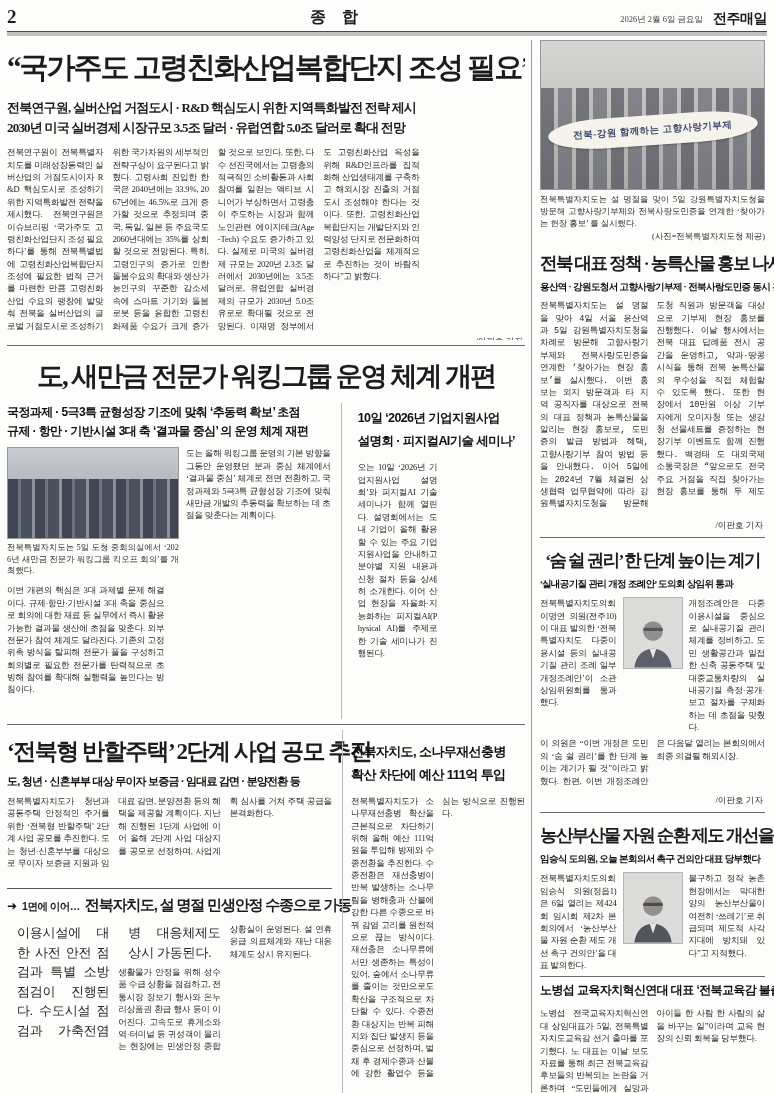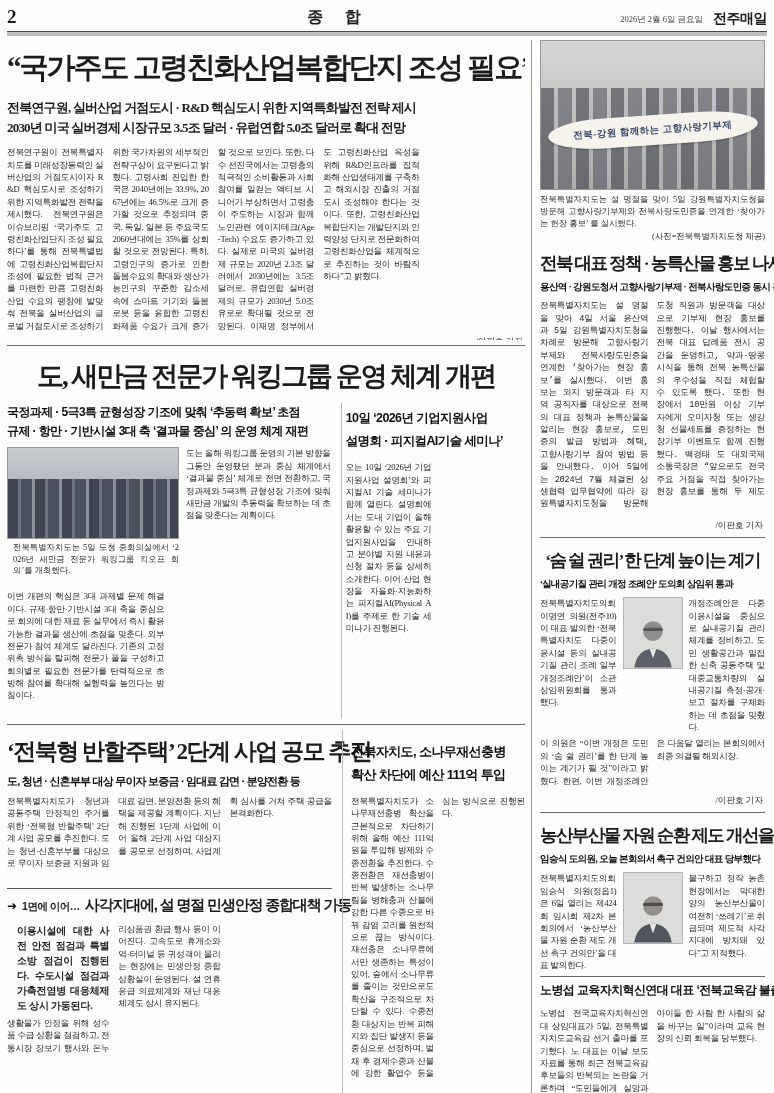--- a/index.html
+++ b/index.html
@@ -5,21 +5,21 @@
   * { margin:0; padding:0; box-sizing:border-box; }
   html,body { background:#e8e8e4; }
   .page {
     width:774px; height:1093px; background:#fdfdfb; margin:0 auto;
     padding:4px 7px 0 7px; overflow:hidden; position:relative;
     font-family:"Liberation Serif","DejaVu Serif",serif; color:#1c1c1c;
   }
   
   .masthead { display:flex; align-items:flex-end; height:24px; }
   .page-num { font-size:19px; font-weight:bold; width:120px; }
-  .section-name { flex:1; text-align:center; font-size:16px; font-weight:bold; letter-spacing:6px; font-family:Liberation Mono, monospace; }
+  .section-name { flex:1; text-align:center; font-size:16px; font-weight:bold; letter-spacing:6px; font-family:Liberation Serif, serif; }
   .mast-right { width:220px; text-align:right; display:flex; align-items:flex-end; justify-content:flex-end; gap:10px; }
   .mast-date { font-size:8.5px; color:#444; padding-bottom:2px; }
   .paper-name { font-size:14px; font-weight:bold; font-family:"Liberation Sans",sans-serif; letter-spacing:-0.5px; }
   .head-rule { margin-top:3px; height:5px; background:#bfbfbd; border-top:1px solid #4a4a4a; }
 
   
   .rule-h { border-top:1px solid #6a6a6a; margin:5px 0; }
   .body-txt { font-size:8.6px; line-height:1.44; text-align:justify; color:#242424; letter-spacing:-0.2px; word-break:break-all; column-fill:auto; }
   .byline { text-align:right; font-size:8.6px; color:#242424; padding:2px 2px 0 0; }
   .subhead-sans { font-family:"Liberation Sans",sans-serif; font-weight:bold; color:#0f0f0f; letter-spacing:-0.6px; }
@@ -40,40 +40,40 @@
   .b-head { font-size:27px; font-weight:bold; text-align:center; letter-spacing:-2px; white-space:nowrap; padding:7px 0 9px 0; }
   .bc-row { display:flex; gap:10px; }
   .b-left { width:325px; }
   .b-subs { font-size:12px; line-height:1.6; white-space:nowrap; margin-bottom:6px; }
   .b-mid { display:flex; gap:7px; }
   .b-photo-wrap { width:172px; }
   .photo-mid { height:92px; background:
       linear-gradient(180deg,#c9ccd1 0%,#b7bbc1 34%,transparent 34%),
       repeating-linear-gradient(90deg,#3f4651 0 10px,#6b7380 10px 13px,#49515d 13px 24px,#8a919b 24px 27px);
       background-color:#9aa0a8; border:1px solid #999; }
-  .b-caption { font-size:8.4px; line-height:1.35; text-align:justify; color:#2c2c2c; margin-top:3px; word-break:break-all;margin-left:6px; }
+  .b-caption { font-size:8.4px; line-height:1.35; text-align:justify; color:#2c2c2c; margin-top:3px; word-break:break-all; }
   .b-side { flex:1; height:124px; overflow:hidden; }
-  .b-rest { margin-top:14px; height:136px; column-count:2; column-gap:9px; overflow:hidden;font-family:Liberation Serif, serif; }
-  .c-col { width:185px; border-left:1px solid #bbb; padding-left:4px; }
+  .b-rest { margin-top:8px; height:136px; column-count:2; column-gap:9px; overflow:hidden;font-family:Liberation Serif, serif; }
+  .c-col { width:185px; border-left:1px solid #bbb; padding-left:16px; }
   .c-head { font-size:12.5px; line-height:1.85; letter-spacing:-0.6px; margin:4px 0 8px 0; white-space:nowrap; }
   .c-body { height:258px; column-count:2; column-gap:8px; overflow:hidden; }
 
   
   .de-row { display:flex; gap:10px; height:382px; overflow:hidden; }
   .d-col { width:325px; }
   .d-head { font-size:23px; font-weight:bold; letter-spacing:-1.5px; white-space:nowrap; text-align:center; padding:6px 0 7px 0; }
   .d-sub { font-size:11px; white-space:nowrap; letter-spacing:-0.8px; margin-bottom:6px; }
   .d-body { height:86px; column-count:3; column-gap:9px; overflow:hidden; }
   .banner-box { border-top:1px solid #555; margin-top:7px; padding-top:7px; }
   .banner-line { display:flex; align-items:baseline; gap:5px; white-space:nowrap; }
   .arrow-glyph { font-size:12px; color:#111; }
   .banner-prefix { font-family:"Liberation Sans",sans-serif; font-weight:bold; font-size:10.5px; letter-spacing:-0.5px; }
   .banner-title { font-family:"Liberation Sans",sans-serif; font-weight:bold; font-size:15px; letter-spacing:-1.2px; }
   .banner-body { margin-top:8px; height:138px; column-count:3; column-gap:9px; overflow:hidden; }
-  .banner-hl { display:block; padding:0 0 4px 10px; font-size:10px; line-height:1.5;font-weight:bold; }
+  .banner-hl { display:block; padding:0 0 4px 10px; font-size:13px; line-height:1.5; }
   .e-col { width:185px; border-left:1px solid #bbb; padding-left:8px; }
   .e-head { font-size:13px; line-height:1.8; letter-spacing:-0.6px; margin:10px 0 8px 0; white-space:nowrap; }
   .e-body { height:300px; column-count:2; column-gap:8px; overflow:hidden; }
 
   
   .photo-lg { height:150px; position:relative; border:1px solid #999; overflow:hidden;
       background:linear-gradient(180deg,#d6d6d4 0%,#c6c6c4 45%,#b2b2b0 100%); }
   .photo-lg .crowd { position:absolute; left:0; right:0; bottom:0; height:68%;
       background:repeating-linear-gradient(90deg,rgba(45,48,60,.55) 0 13px,rgba(130,130,135,.15) 13px 17px,rgba(60,64,78,.5) 17px 31px,rgba(150,150,150,.12) 31px 35px); }
   .photo-banner { position:absolute; left:3%; right:3%; top:50%; height:30px; background:#f5f3ec;
@@ -158,21 +158,21 @@
       <div class="de-row">
         <div class="d-col">
           <div class="d-head">‘전북형 반할주택’ 2단계 사업 공모 추진</div>
           <div class="d-sub subhead-sans">도, 청년 · 신혼부부 대상 무이자 보증금 · 임대료 감면 · 분양전환 등</div>
           <div class="d-body body-txt">전북특별자치도가 청년과 공동주택 안정적인 주거를 위한 ‘전북형 반할주택’ 2단계 사업 공모를 추진한다. 도는 청년·신혼부부를 대상으로 무이자 보증금 지원과 임대료 감면, 분양전환 등의 혜택을 제공할 계획이다. 지난해 진행된 1단계 사업에 이어 올해 2단계 사업 대상지를 공모로 선정하며, 사업계획 심사를 거쳐 주택 공급을 본격화한다.</div>
 
           <div class="banner-box">
             <div class="banner-line">
               <span class="arrow-glyph">➜</span>
               <span class="banner-prefix">1면에 이어…</span>
-              <span class="banner-title">사각지대에, 설 명절 민생안정 종합대책 가동</span>
+              <span class="banner-title">전북자치도, 설 명절 민생안정 수종으로 가동</span>
             </div>
             <div class="banner-body body-txt">
               <span class="banner-hl">이용시설에 대한 사전 안전 점검과 특별 소방 점검이 진행된다. 수도시설 점검과 가축전염병 대응체제도 상시 가동된다.</span>
               <span>생활물가 안정을 위해 성수품 수급 상황을 점검하고, 전통시장 장보기 행사와 온누리상품권 환급 행사 등이 이어진다. 고속도로 휴게소와 역·터미널 등 귀성객이 몰리는 현장에는 민생안정 종합상황실이 운영된다. 설 연휴 응급 의료체계와 재난 대응 체계도 상시 유지된다.</span>
             </div>
           </div>
         </div>
 
         <div class="e-col">
           <div class="e-head subhead-sans">

